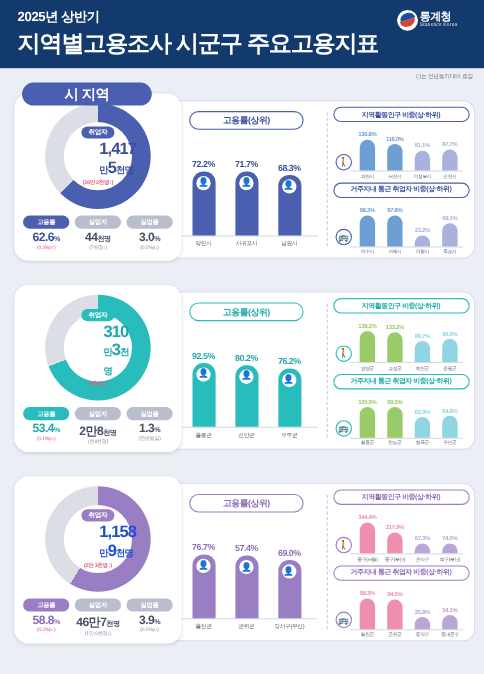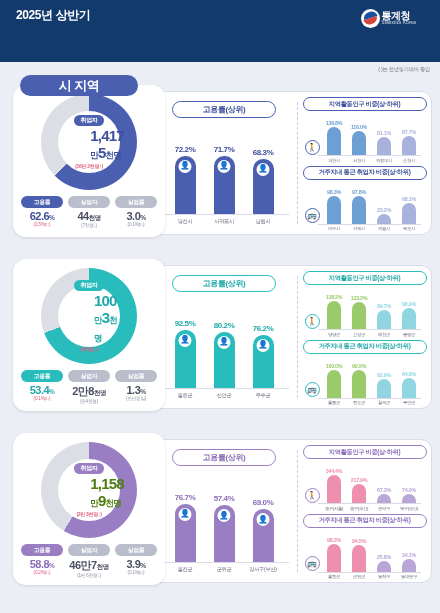--- a/index.html
+++ b/index.html
@@ -122,20 +122,21 @@
   
   .beak { position:absolute; left:-8px; top:46px; width:0; height:0;
     border-top:7px solid transparent; border-bottom:7px solid transparent;
     border-right:9px solid #fff; filter:drop-shadow(-1px 0 0 #d9dcec); z-index:3;}
 </style>
 </head>
 <body>
 
 <div class="header">
   <div class="hdr-sub">2025년 상반기</div>
+  <div class="hdr-title">지역별고용조사 시군구 주요고용지표</div>
   <div class="logo">
     <div class="logo-mark"></div>
     <div class="logo-txt">
       <div class="k">통계청</div>
       <div class="e">Statistics Korea</div>
     </div>
   </div>
 </div>
 
 <div class="note">( )는 전년동기대비 증감</div>
@@ -289,21 +290,21 @@
     </div>
     </div>
     <div class="section">
 
     <div class="left-card">
       <div class="donut-wrap">
         <div class="donut" style="background:conic-gradient(#28bcbd 0% 69.2%, #dcdee6 69.2% 100%)">
           <div class="donut-hole">
             <div class="badge-emp" style="background:#28bcbd">취업자</div>
             <div class="big-num" style="color:#1fa8a9">
-              <span>100</span><span class="u">만</span><span>3</span><span class="u">천명</span>
+              <span>310</span><span class="u">만</span><span>3</span><span class="u">천명</span>
             </div>
             <div class="delta" style="color:#e0607f">(4천명↓)</div>
           </div>
         </div>
       </div>
       <div class="stats">
 
           <div class="stat">
             <div class="stat-lbl" style="background:#28bcbd">고용률</div>
             <div class="stat-val" style="color:#1fa8a9">
@@ -432,21 +433,21 @@
         </div>
     </div>
     </div>
     <div class="section">
 
     <div class="left-card">
       <div class="donut-wrap">
         <div class="donut" style="background:conic-gradient(#9a7ec4 0% 58.8%, #dcdee6 58.8% 100%)">
           <div class="donut-hole">
             <div class="badge-emp" style="background:#9a7ec4">취업자</div>
-            <div class="big-num" style="color:#4d7c0f">
+            <div class="big-num" style="color:#1d4ed8">
               <span>1,158</span><span class="u">만</span><span>9</span><span class="u">천명</span>
             </div>
             <div class="delta" style="color:#e0607f">(2만 3천명↓)</div>
           </div>
         </div>
       </div>
       <div class="stats">
 
           <div class="stat">
             <div class="stat-lbl" style="background:#9a7ec4">고용률</div>

